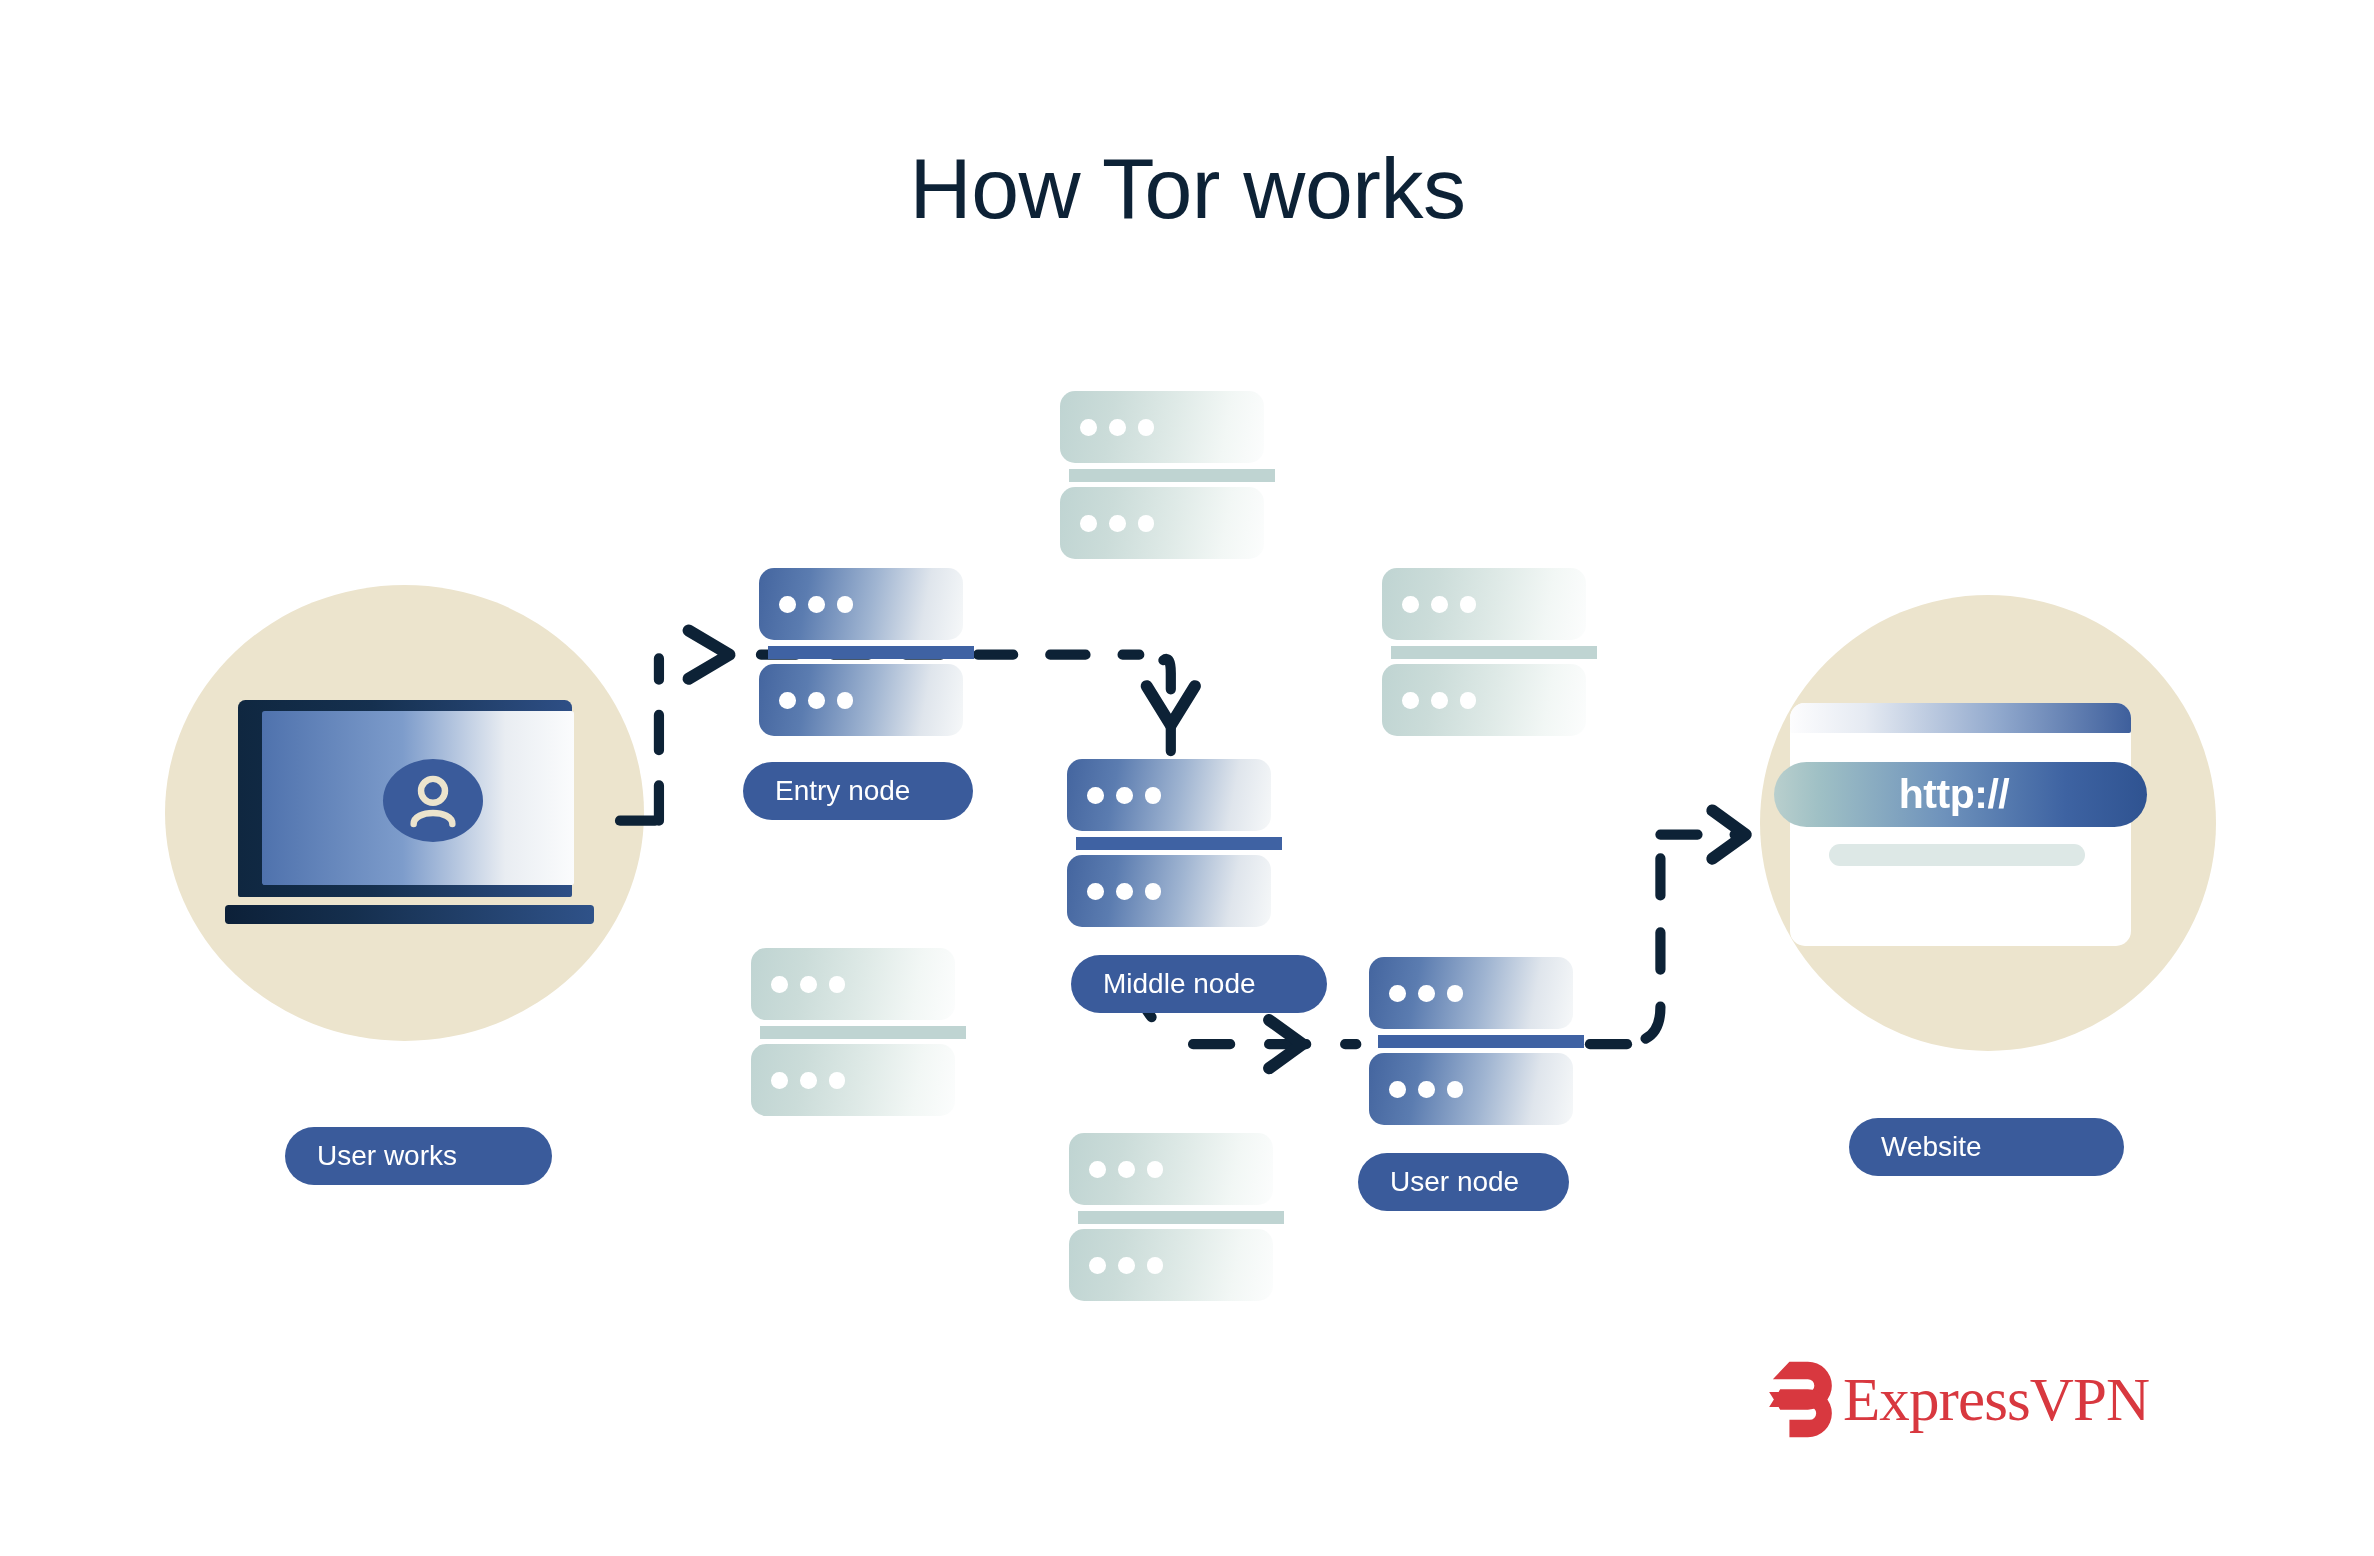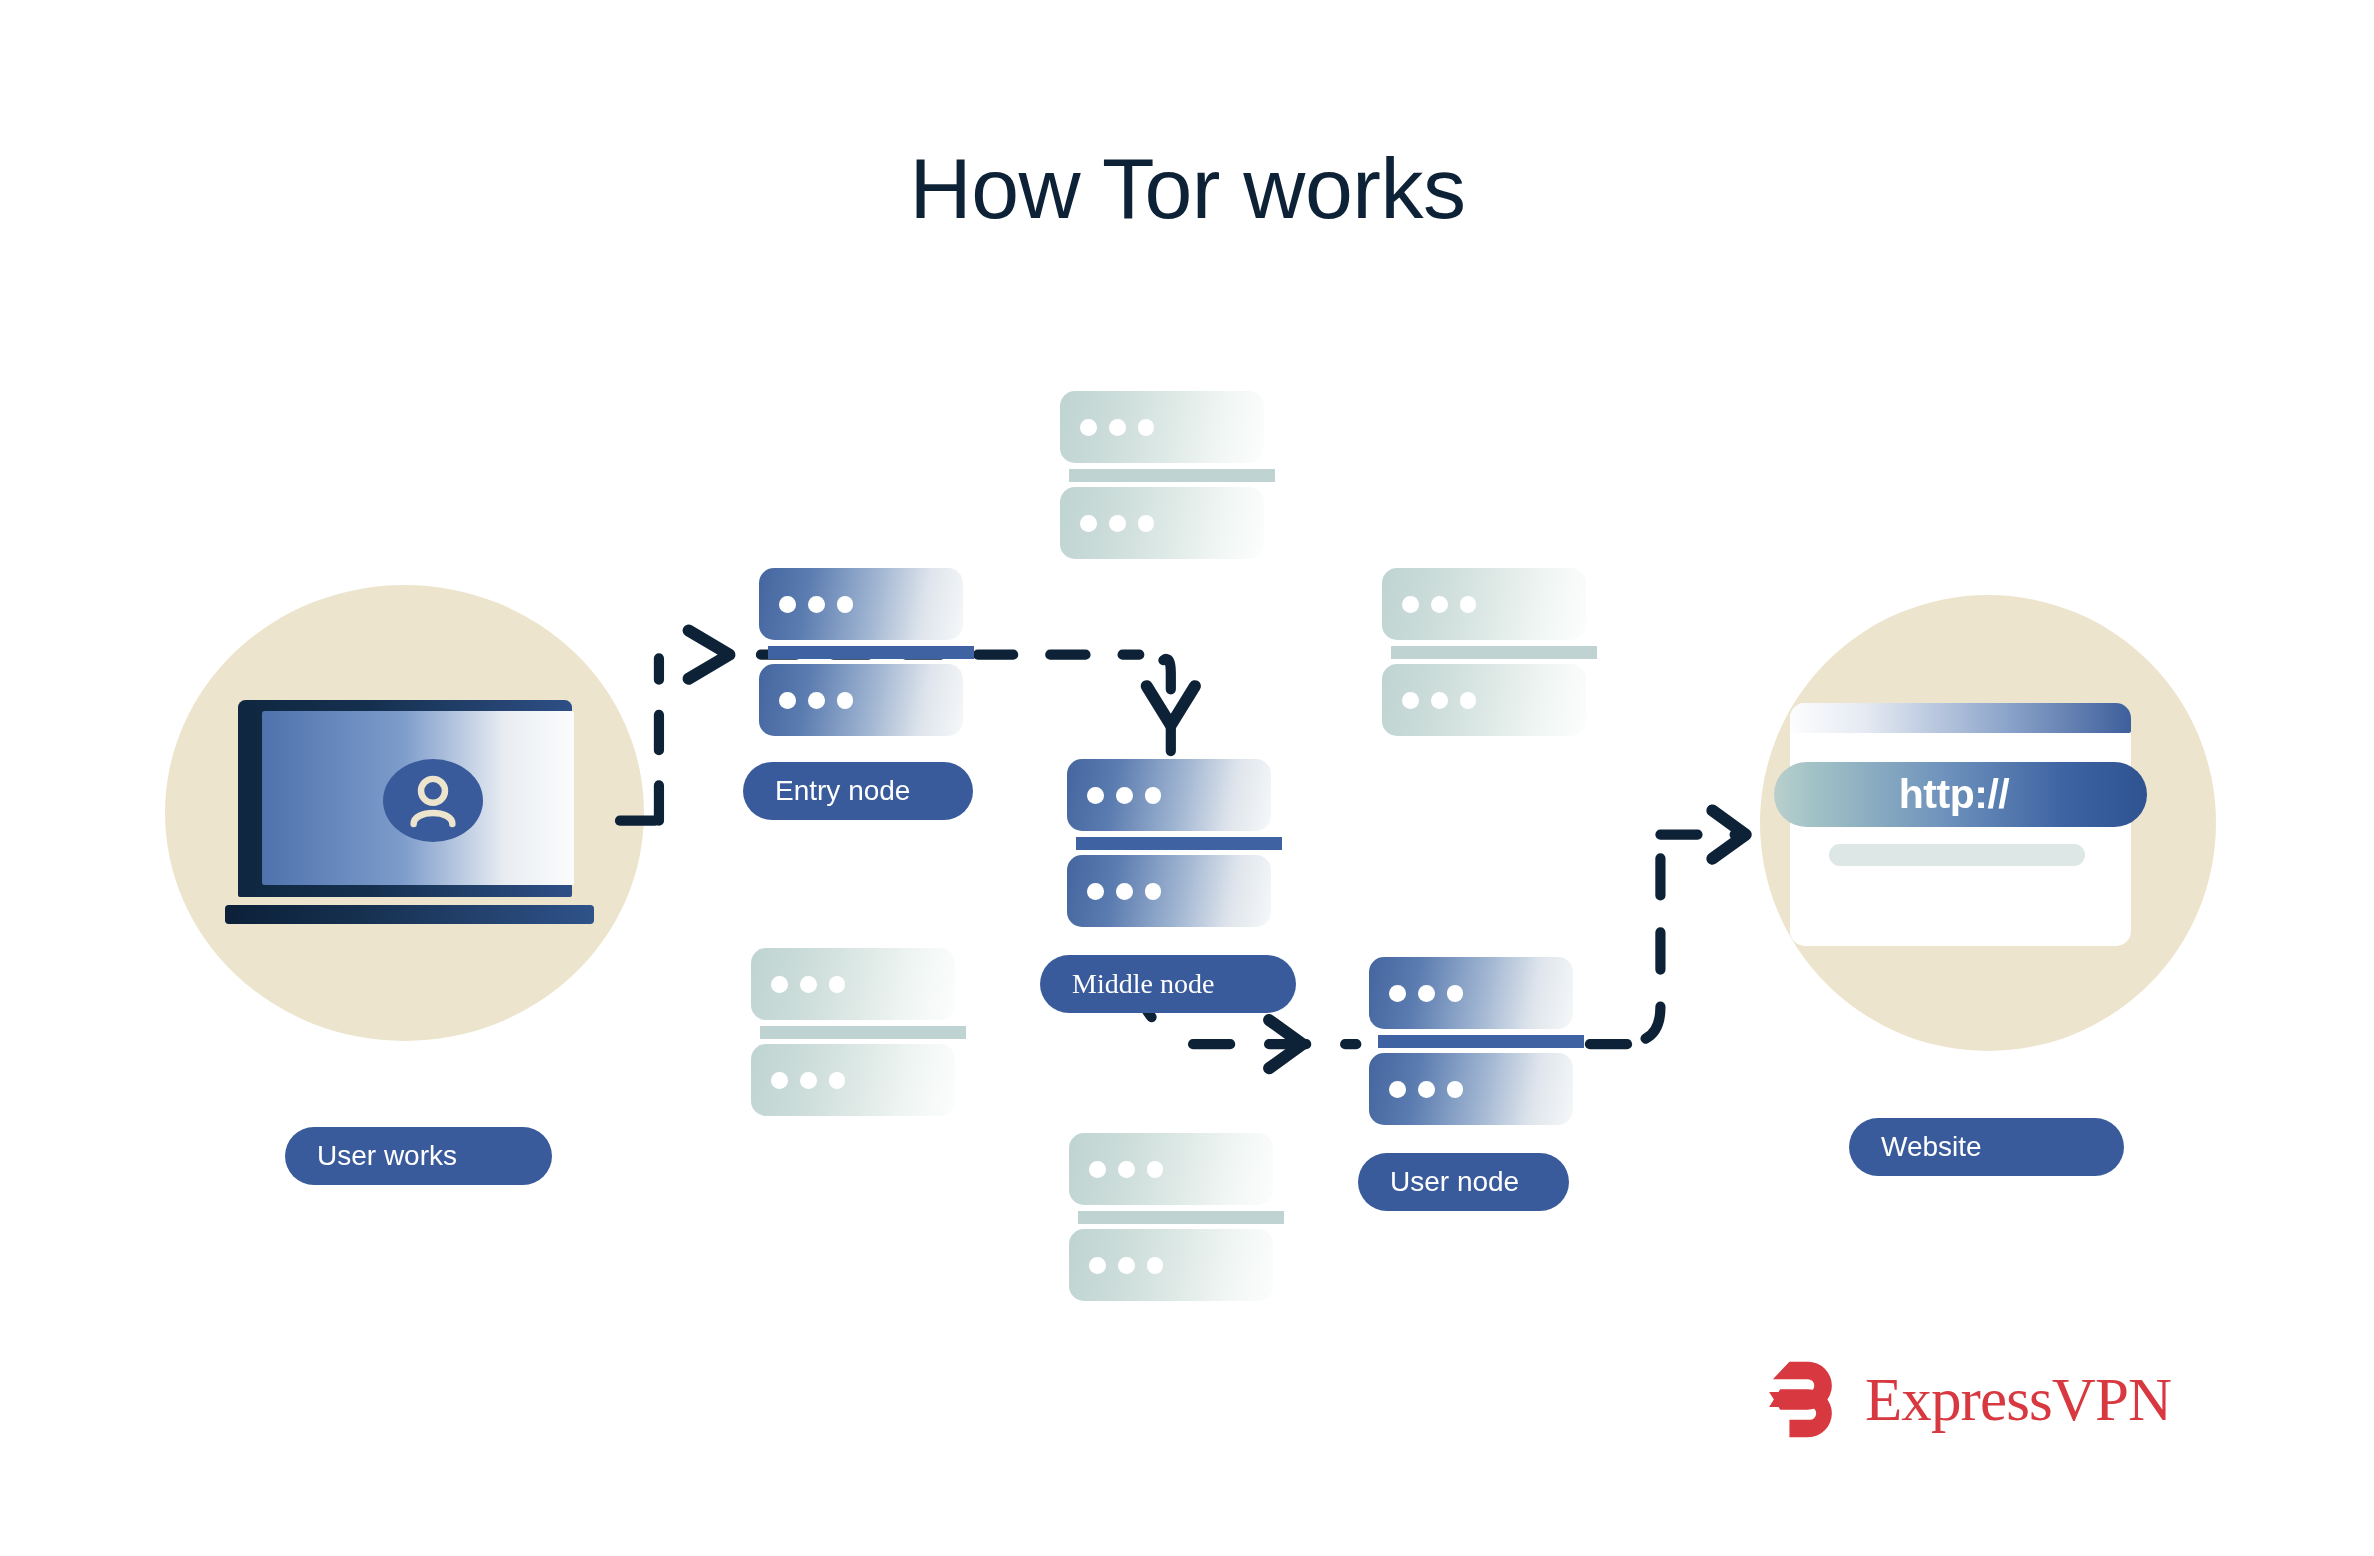--- a/index.html
+++ b/index.html
@@ -190,21 +190,20 @@
     pointer-events: none;
   }
 
   
   #logo {
     position: absolute;
     left: 1758px;
     top: 1358px;
     display: flex;
     align-items: center;
-    gap: 22px;
   }
   #logo .mark { width: 85px; height: 83px; }
   #logo .word {
     font-family: "Liberation Serif", serif;
     font-size: 61px;
     color: #d8383f;
     letter-spacing: -0.9px;
     line-height: 1;
   }
 </style>
@@ -291,21 +290,21 @@
     </div>
     <div class="bar"></div>
     <div class="slab bottom">
       <div class="dots">
           <i></i>
           <i></i>
           <i></i>
         </div>
     </div>
   </div>
-  <div class="pill" style="left:1040px; top:955px; width:256px;font-family:Liberation Serif, serif;">
+  <div class="pill" style="left:1071px; top:955px; width:256px;">
     <span>Middle node</span>
   </div>
 
   <div class="server active" style="left:1369px; top:957px;">
     <div class="slab top">
       <div class="dots">
           <i></i>
           <i></i>
           <i></i>
         </div>

